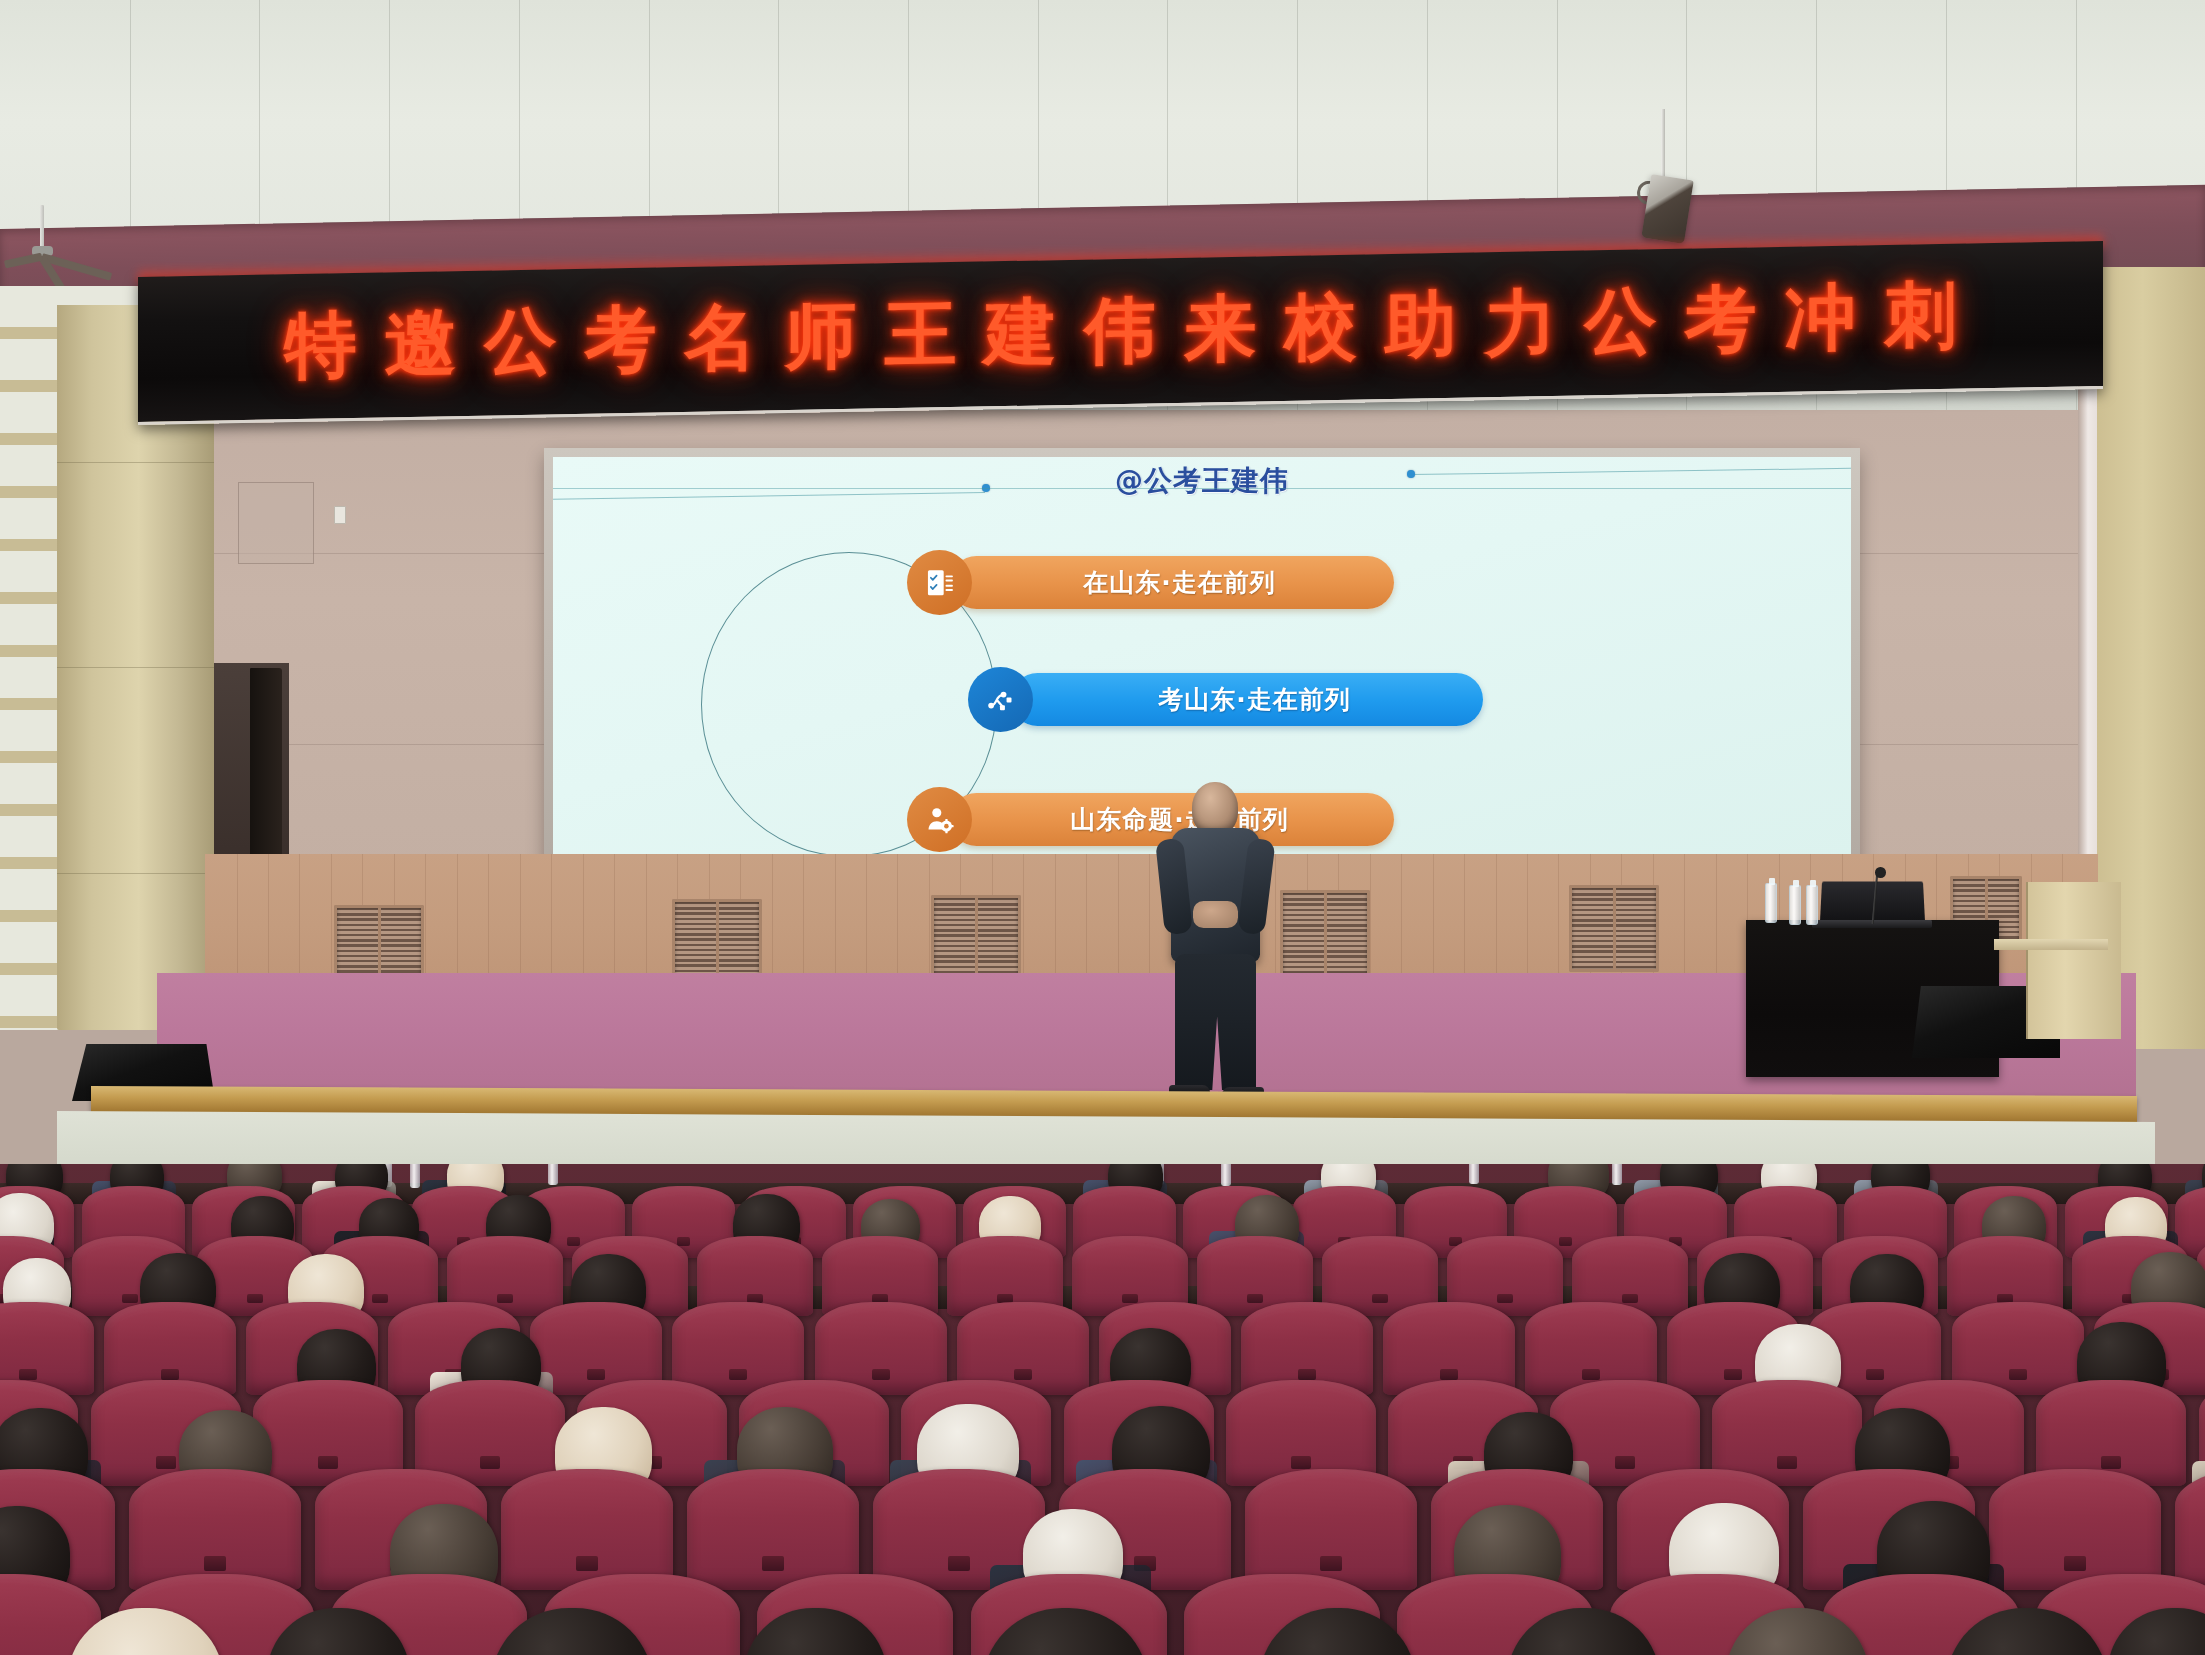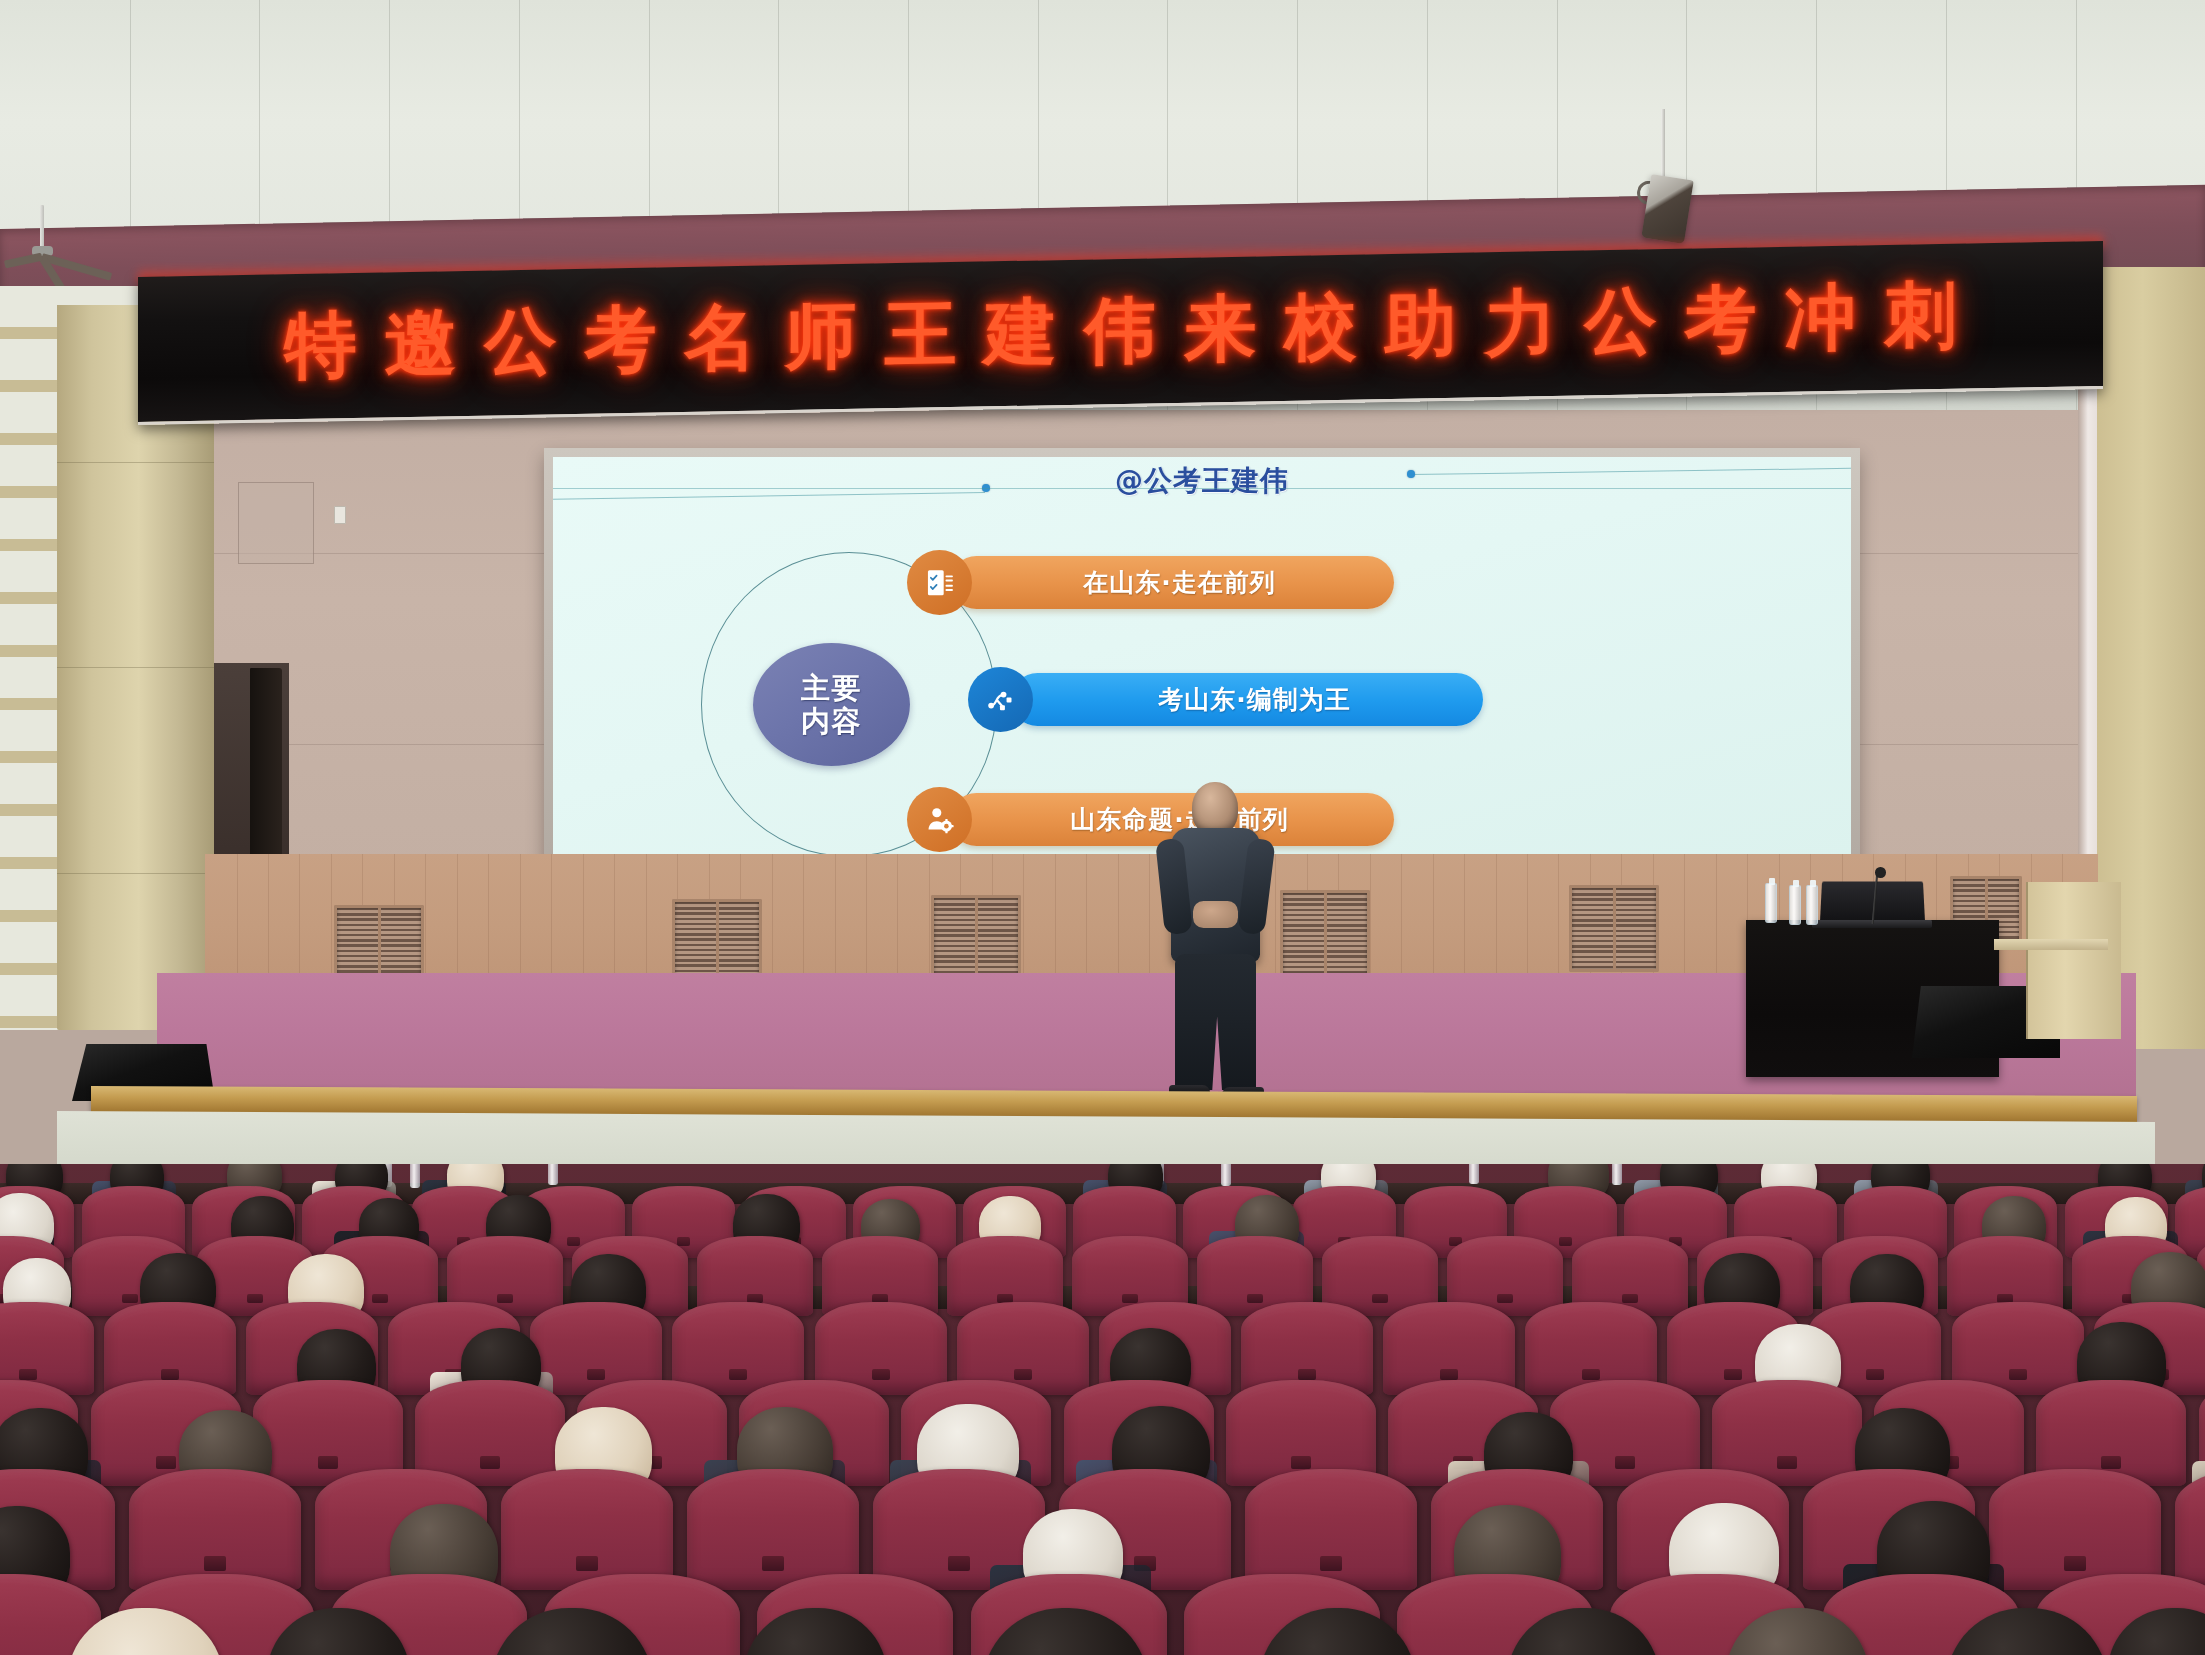--- a/index.html
+++ b/index.html
@@ -467,24 +467,20 @@
 
       <div class="line-l"></div>
       <div class="line-r"></div>
       <div class="dot-l"></div>
       <div class="dot-r"></div>
       <div class="slide-title">@公考王建伟</div>
       <div class="slide-topline"></div>
 
       <div class="orbit"></div>
 
-      <div class="hub">
-        <span>主要</span>
-        <span>内容</span>
-      </div>
 
       <div class="pill pill-1">
         <div class="badge">
           <svg class="ico" width="31.5" height="31.5" viewBox="0 0 24 24">
             <rect x="3" y="2.5" width="12" height="19" rx="1.2" fill="#ffffff"></rect>
             <path d="M5.2 8.2l1.5 1.6 2.9-3.2" stroke="#2f7fb8" stroke-width="1.3" fill="none" stroke-linecap="round" stroke-linejoin="round"></path>
             <path d="M5.2 15.2l1.5 1.6 2.9-3.2" stroke="#2f7fb8" stroke-width="1.3" fill="none" stroke-linecap="round" stroke-linejoin="round"></path>
             <rect x="16.4" y="6.4" width="5.6" height="1.5" rx=".6" fill="#ffffff"></rect>
             <rect x="16.4" y="9.6" width="5.6" height="1.5" rx=".6" fill="#ffffff"></rect>
             <rect x="16.4" y="13.6" width="5.6" height="1.5" rx=".6" fill="#ffffff"></rect>
@@ -501,21 +497,21 @@
           <svg class="ico" width="33" height="33" viewBox="0 0 24 24">
             <path d="M6 16 C9 16 9 9 13 9" stroke="#ffffff" stroke-width="1.6" fill="none" stroke-linecap="round"></path>
             <path d="M9.5 12.5 L13 16.5" stroke="#ffffff" stroke-width="1.6" fill="none" stroke-linecap="round"></path>
             <circle cx="5.2" cy="16.4" r="2.1" fill="#ffffff"></circle>
             <circle cx="14.2" cy="8.4" r="2.1" fill="#ffffff"></circle>
             <rect x="16.4" y="10.6" width="3.6" height="3.6" rx=".7" fill="#ffffff"></rect>
             <rect x="11.6" y="16.2" width="3.6" height="3.6" rx=".7" fill="#ffffff"></rect>
           </svg>
         </div>
         <div class="bar">
-          <span>考山东·编制为王</span>
+          <span>考山东·走在前列</span>
         </div>
       </div>
 
       <div class="pill pill-3">
         <div class="badge">
           <svg class="ico" width="32" height="32" viewBox="0 0 24 24">
             <circle cx="9.6" cy="6.6" r="3.4" fill="#ffffff"></circle>
             <path d="M3.4 19.2c0-3.7 2.8-6.2 6.2-6.2 2 0 3.8.9 5 2.3v3.9z" fill="#ffffff"></path>
             <circle cx="16.8" cy="16.6" r="4.2" fill="#ffffff"></circle>
             <circle cx="16.8" cy="16.6" r="1.7" fill="#d87f34"></circle>

